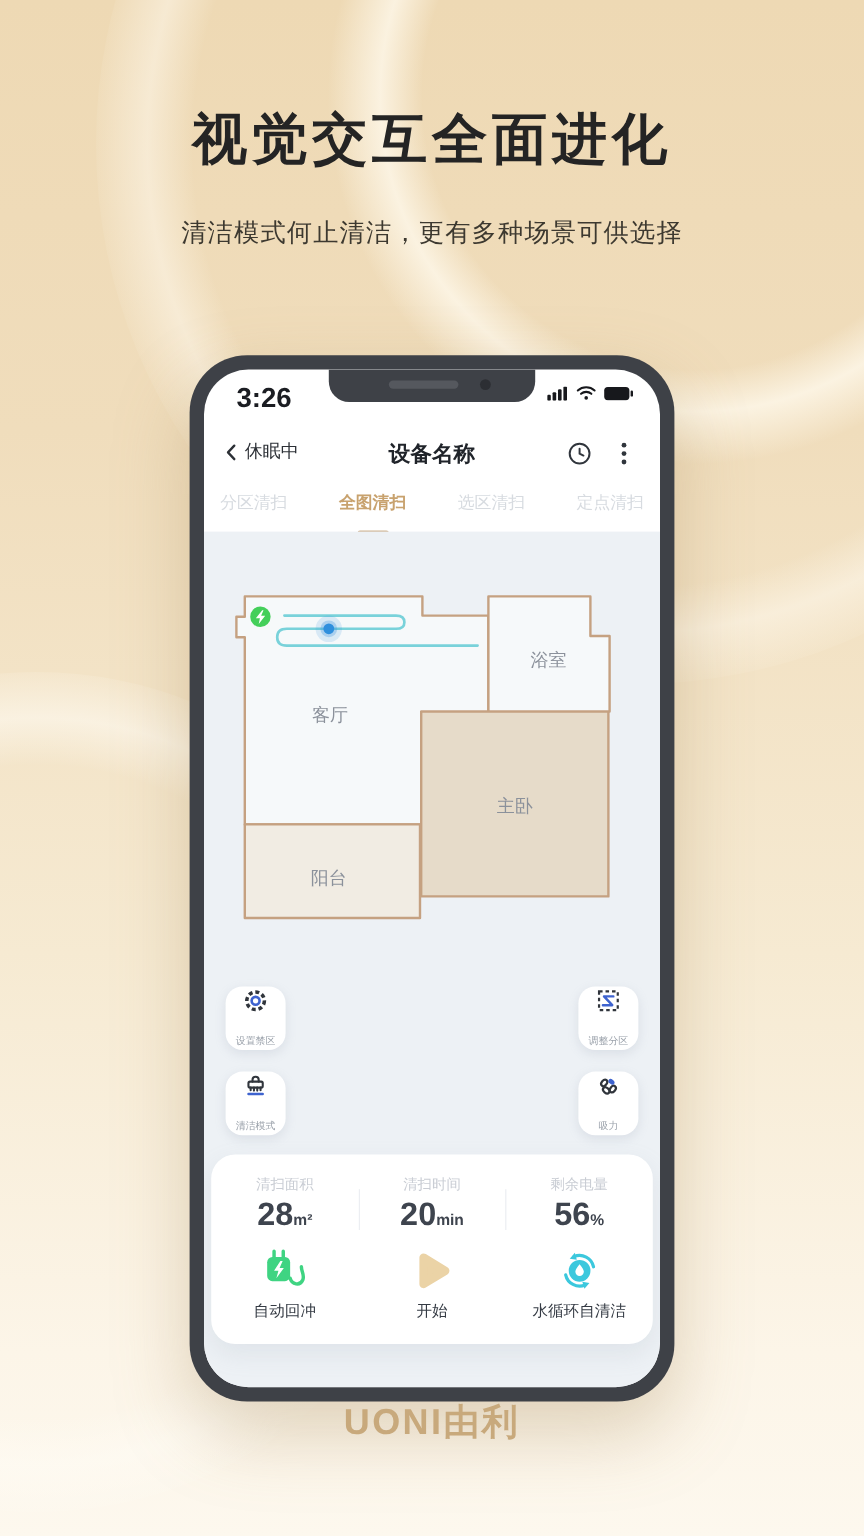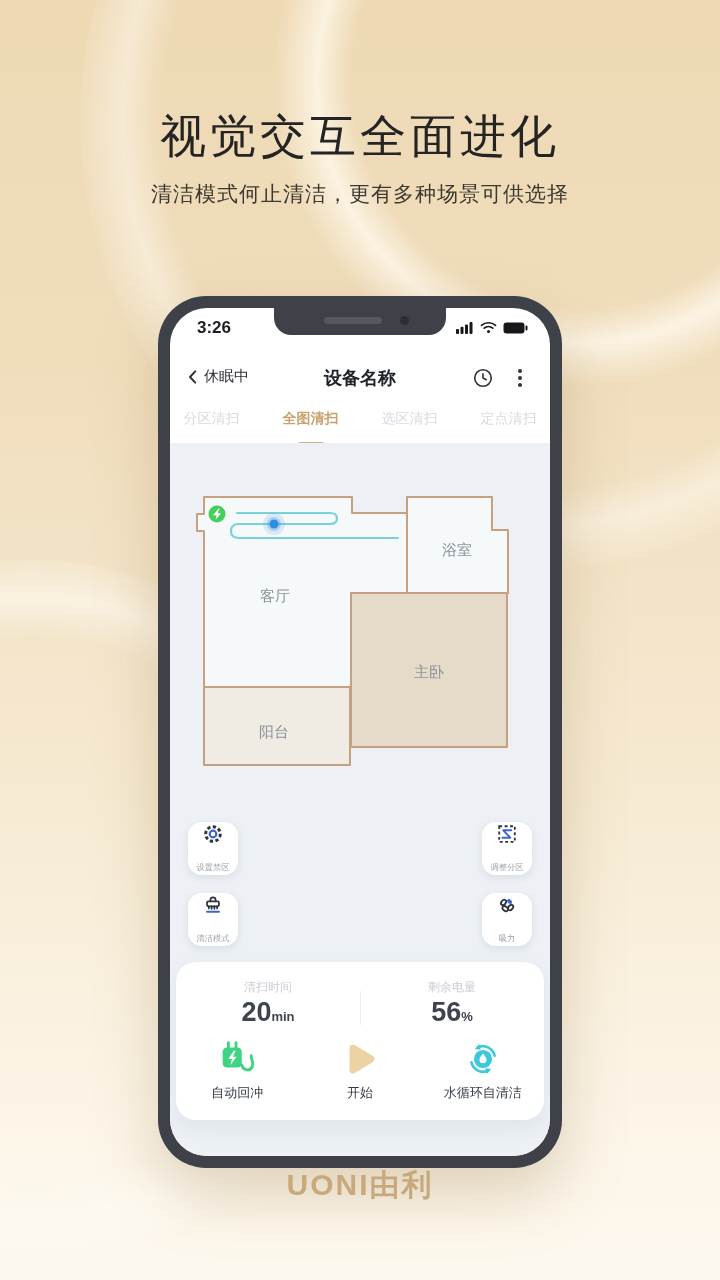--- a/index.html
+++ b/index.html
@@ -11,39 +11,39 @@
   }
   .glow { position:absolute; border-radius:50%; pointer-events:none; }
   .glow1 { width:620px; height:620px; right:-170px; top:-230px;
     background:radial-gradient(circle, rgba(255,251,240,0) 52%, rgba(255,250,238,0.75) 60%, rgba(255,250,238,0) 70%); }
   .glow2 { width:900px; height:900px; right:-260px; top:-330px;
     background:radial-gradient(circle, rgba(255,251,240,0) 58%, rgba(255,250,240,0.5) 64%, rgba(255,250,240,0) 72%); }
   .glow3 { width:700px; height:700px; left:-320px; top:560px;
     background:radial-gradient(circle, rgba(255,252,245,0) 55%, rgba(255,252,245,0.55) 63%, rgba(255,252,245,0) 73%); }
 
   .hero-title { position:absolute; top:86px; left:0; width:100%; text-align:center;
-    font-size:46px; font-weight:400; color:#242424; letter-spacing:4px;margin-top:20px; }
+    font-size:46px; font-weight:700; color:#242424; letter-spacing:4px; }
   .hero-subtitle { position:absolute; top:180px; left:0; width:100%; text-align:center;
     font-size:21px; font-weight:500; color:#3d3930; letter-spacing:1px; }
 
   
   .phone { position:absolute; left:158px; top:296px; width:404px; height:872px;
     background:#3e4147; border-radius:48px;
     box-shadow:0 26px 60px rgba(170,140,95,.35); }
   .screen { position:absolute; left:12px; top:12px; right:12px; bottom:12px;
     background:#ffffff; border-radius:37px; overflow:hidden; }
 
   .notch { position:absolute; top:0; left:50%; transform:translateX(-50%);
     width:172px; height:27px; background:#3e4147; border-radius:0 0 17px 17px; z-index:5; }
   .speaker { position:absolute; left:50%; top:9px; transform:translateX(-62%);
     width:58px; height:7px; border-radius:4px; background:#55585e; }
   .camera { position:absolute; left:50%; top:8px; margin-left:40px;
     width:9px; height:9px; border-radius:50%; background:#2c2e33; }
 
-  .time { position:absolute; left:27px; top:10px; font-size:17px; font-weight:700; color:#1b1d22;text-align:center; }
+  .time { position:absolute; left:27px; top:10px; font-size:23px; font-weight:700; color:#1b1d22;text-align:center; }
   .status-icons { position:absolute; right:22px; top:13px; display:flex; gap:6px; align-items:center; }
 
   .nav { position:absolute; left:0; top:52px; width:100%; height:38px; }
   .back-btn { position:absolute; left:14px; top:7px; display:flex; align-items:center; gap:2px; }
   .back-label { font-size:15px; font-weight:500; color:#2c3036; }
   .nav-title { position:absolute; left:0; top:6px; width:100%; text-align:center;
     font-size:18px; font-weight:700; color:#20242a; }
   .clock-btn { position:absolute; right:56px; top:7px; }
   .dots-btn { position:absolute; right:26px; top:7px; display:flex; flex-direction:column; gap:3px; padding:2px; }
   .dots-btn i { width:4px; height:4px; border-radius:50%; background:#30353c; }
@@ -203,20 +203,24 @@
           <ellipse cx="10" cy="16" rx="3.3" ry="2.3" transform="rotate(40 10 16)" stroke="#30353c"></ellipse>
           <ellipse cx="16" cy="14.8" rx="3.3" ry="2.3" transform="rotate(-50 16 14.8)" stroke="#30353c"></ellipse>
           <ellipse cx="14.8" cy="8.2" rx="3.1" ry="2.1" transform="rotate(40 14.8 8.2)" fill="#3e63cf"></ellipse>
         </svg>
         <span class="lbl">吸力</span>
       </div>
 
       <div class="panel">
         <div class="stats">
           <div class="stat">
+            <div class="lbl">清扫面积</div>
+            <div class="val"><span>28</span><span class="unit">m²</span></div>
+          </div>
+          <div class="stat">
             <div class="lbl">清扫时间</div>
             <div class="val"><span>20</span><span class="unit">min</span></div>
           </div>
           <div class="stat">
             <div class="lbl">剩余电量</div>
             <div class="val"><span>56</span><span class="unit">%</span></div>
           </div>
         </div>
 
         <div class="actions">

